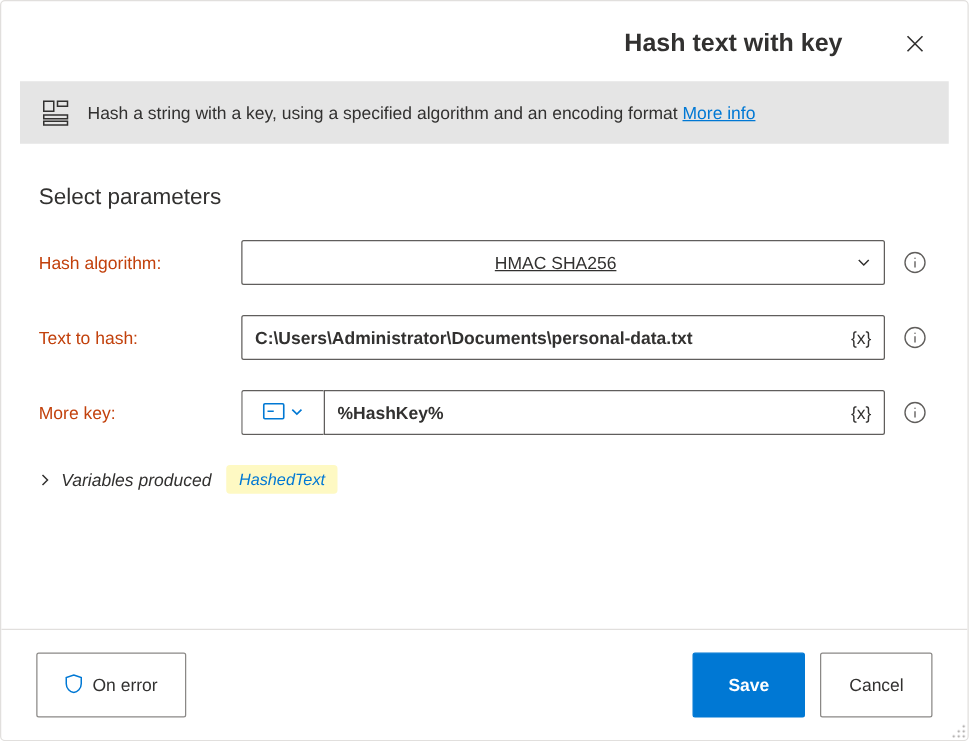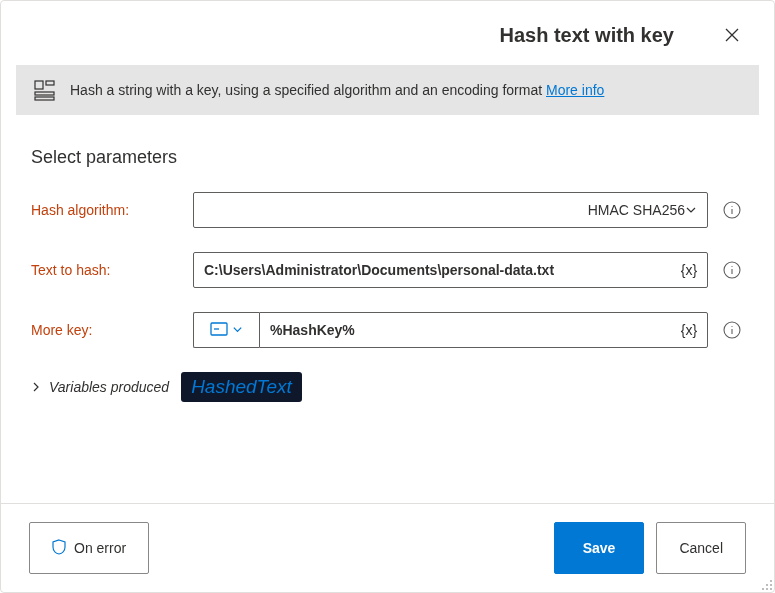--- a/index.html
+++ b/index.html
@@ -95,21 +95,22 @@
       height: 36px;
       display: flex;
       align-items: center;
       padding: 0 10px;
       background: #fff;
       cursor: pointer;
       position: relative;
     }
     .select-box .value {
       flex: 1;
-      text-align: right;
+      text-align: center;
+      text-decoration: underline;
     }
     .text-box {
       cursor: text;
       padding-right: 36px;
     }
     .text-box .value {
       flex: 1;
       font-weight: bold;
     }
     .variable-btn {
@@ -157,25 +158,25 @@
     }
     .vars-toggle {
       display: flex;
       align-items: center;
       gap: 8px;
       cursor: pointer;
       font-size: 14px;
       color: #323130;
     }
     .var-badge {
-      background: #0f172a;
+      background: #fef9c3;
       color: #0078d4;
       padding: 4px 10px;
       border-radius: 3px;
-      font-size: 19px;
+      font-size: 13px;
       cursor: pointer;
     }
     .footer {
       border-top: 1px solid #e1dfdd;
       padding: 18px 28px;
       display: flex;
       align-items: center;
       justify-content: space-between;
     }
     .footer-right {

